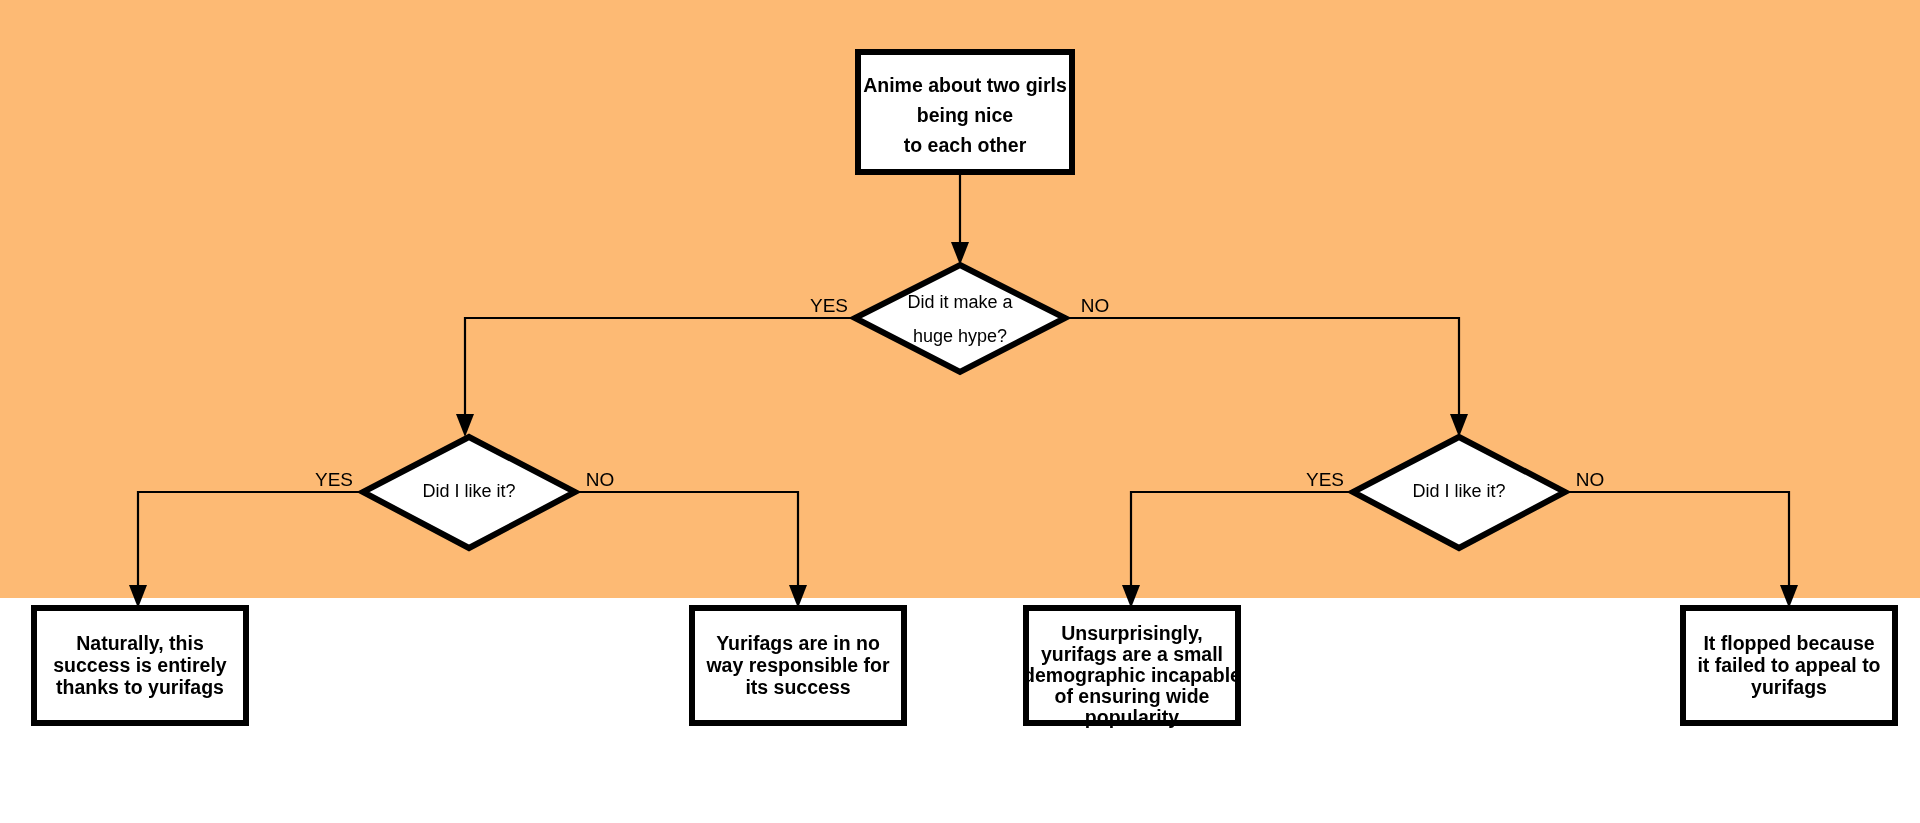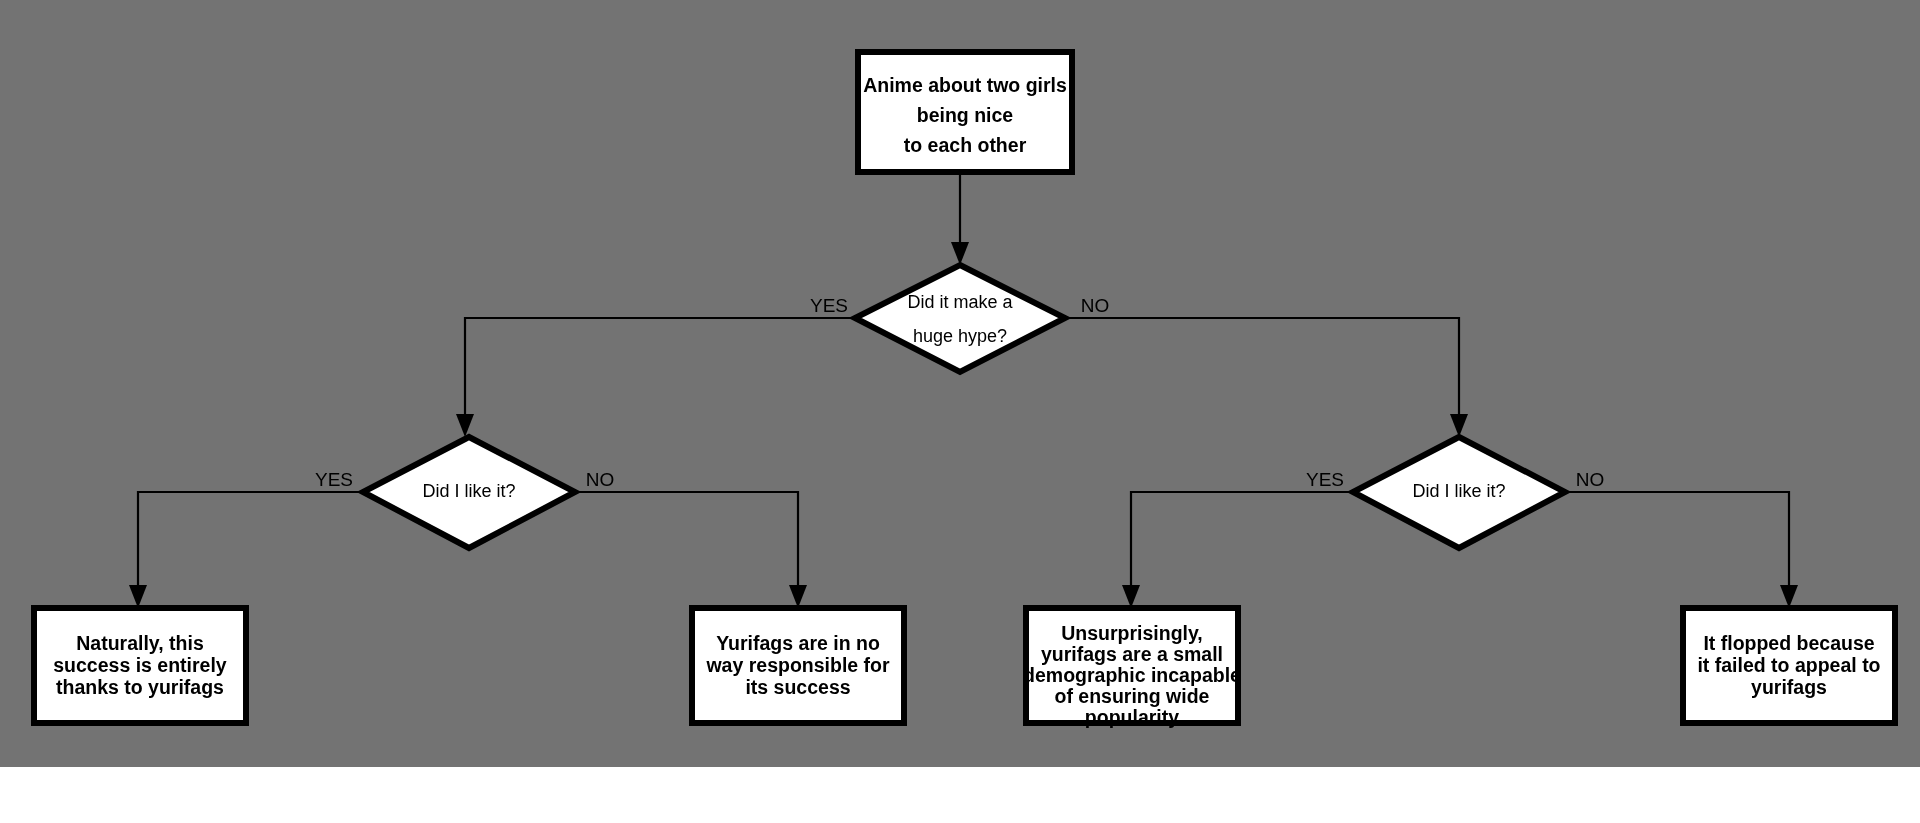--- a/index.html
+++ b/index.html
@@ -9,22 +9,22 @@
   }
   body {
     width: 1920px;
     height: 823px;
     overflow: hidden;
     font-family: "Liberation Sans", sans-serif;
   }
   #flowchart-root {
     position: relative;
     width: 1920px;
-    height: 767px;
-    background: #737373;
+    height: 598px;
+    background: #fdba74;
   }
   svg#chart-svg {
     display: block;
     width: 1920px;
     height: 823px;
   }
   .node-shape {
     fill: #ffffff;
     stroke: #000000;
   }

